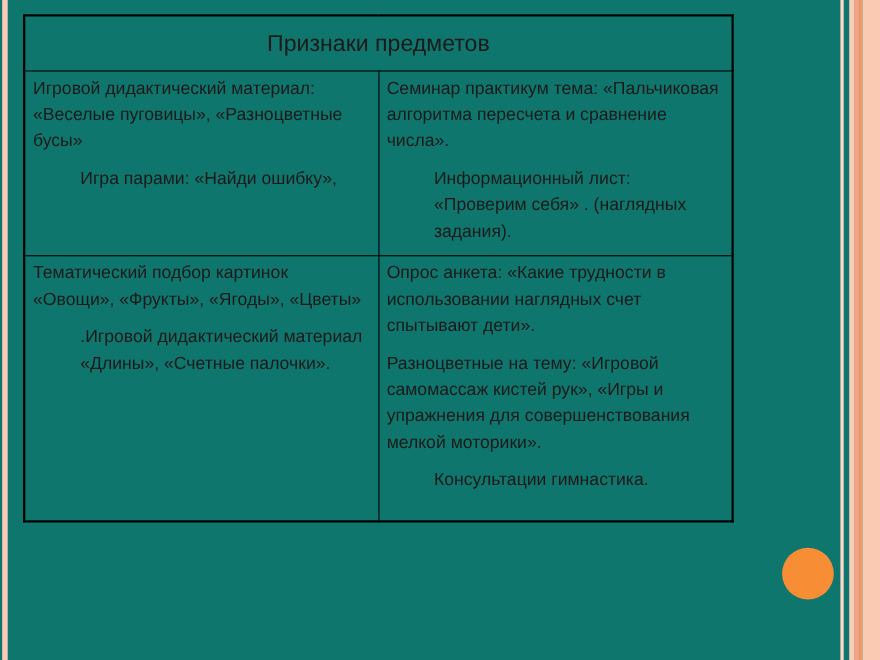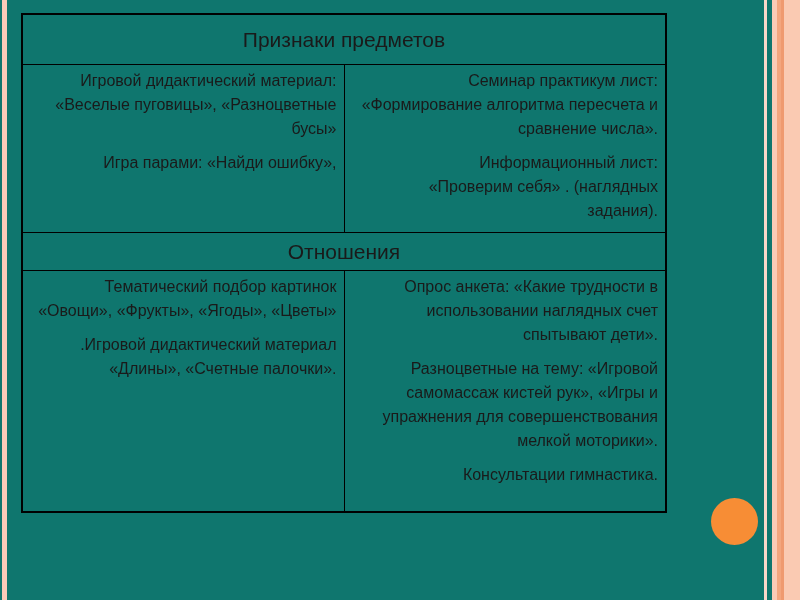--- a/index.html
+++ b/index.html
@@ -48,21 +48,21 @@
   tr.hdr-row-2 td { height: 33px; }
   tr.body-row-1 td { height: 159px; }
   tr.body-row-2 td { height: 232px; }
   td.cell {
     vertical-align: top;
     font-size: 16px;
     line-height: 24px;
     padding: 4px 7px 4px 7px;
     width: 50%;
   }
-  td.cell p { margin: 0 0 10px 0; text-align: right; }
+  td.cell p { margin: 0 0 10px 0; }
   td.cell p:last-child { margin-bottom: 0; margin-left: 43px; }
 </style>
 </head>
 <body>
 
 <div class="slide">
 
   <div class="stripe stripe-left" style="background: rgb(250, 203, 186);"></div>
   <div class="stripe stripe-r1" style="background: rgb(249, 215, 201);"></div>
   <div class="stripe stripe-r2" style="background: rgb(250, 203, 182);"></div>
@@ -76,26 +76,23 @@
     <tbody>
         <tr class="hdr-row-1">
       <td class="hdr" colspan="2">Признаки предметов</td>
     </tr>
     <tr class="body-row-1">
       <td class="cell">
         <p>Игровой дидактический материал: «Веселые пуговицы», «Разноцветные бусы»</p>
         <p>Игра парами: «Найди ошибку»,</p>
       </td>
       <td class="cell">
-        <p>Семинар практикум лист: «Формирование алгоритма пересчета и сравнение числа».</p>
+        <p>Семинар практикум тема: «Пальчиковая алгоритма пересчета и сравнение числа».</p>
         <p>Информационный лист: «Проверим себя» . (наглядных задания).</p>
       </td>
-    </tr>
-    <tr class="hdr-row-2">
-      <td class="hdr" colspan="2">Отношения</td>
     </tr>
     <tr class="body-row-2">
       <td class="cell">
         <p>Тематический подбор картинок «Овощи», «Фрукты», «Ягоды», «Цветы»</p>
         <p>.Игровой дидактический материал «Длины», «Счетные палочки».</p>
       </td>
       <td class="cell">
         <p>Опрос анкета: «Какие трудности в использовании наглядных счет спытывают дети».</p>
         <p>Разноцветные на тему: «Игровой самомассаж кистей рук», «Игры и упражнения для совершенствования мелкой моторики».</p>
         <p>Консультации гимнастика.</p>

